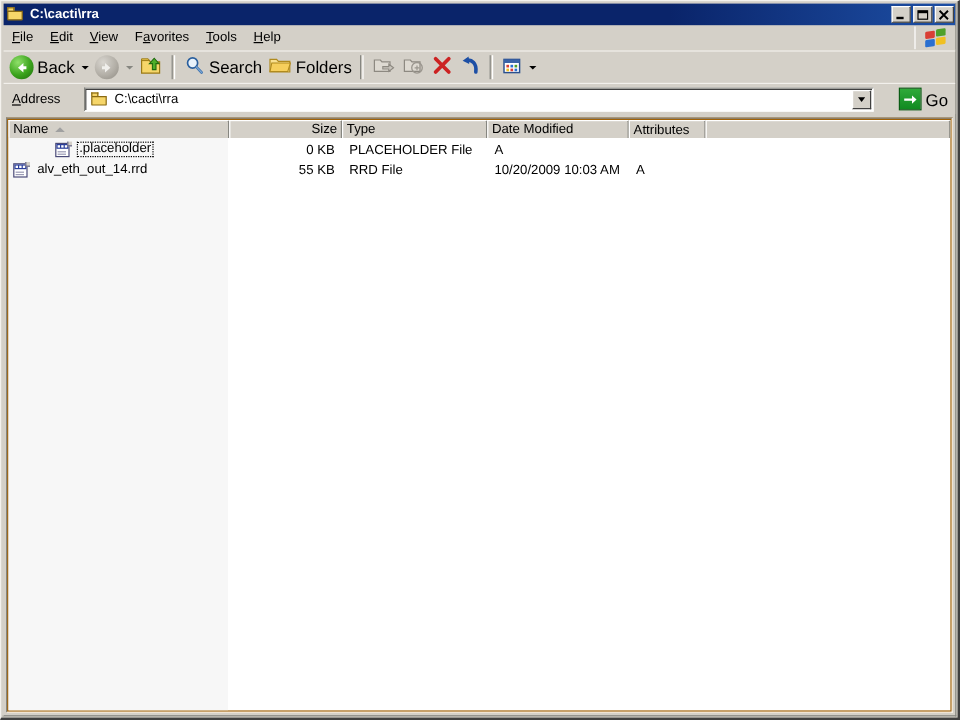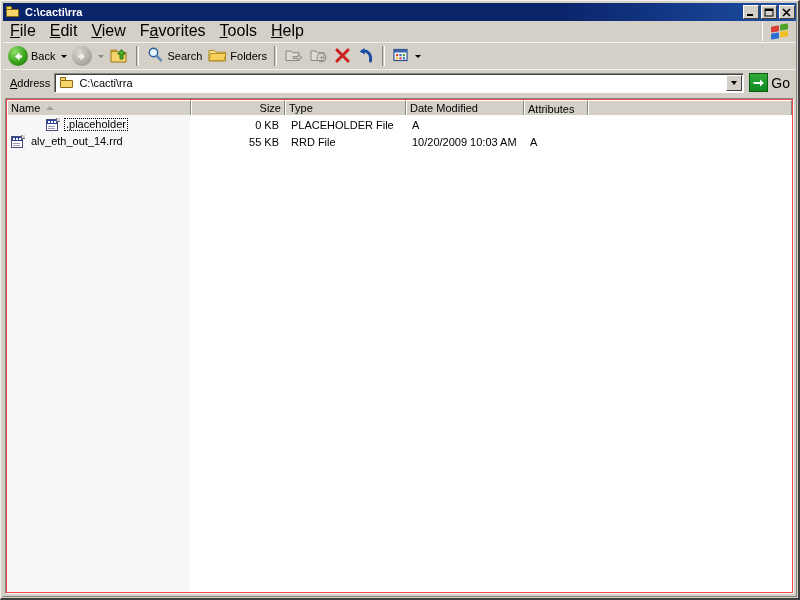--- a/index.html
+++ b/index.html
@@ -84,21 +84,21 @@
     left: 2px; top: 21px; right: 2px;
     height: 20px;
     background: #d4d0c8;
     display: flex;
     align-items: center;
     box-sizing: border-box;
     border-bottom: 1px solid #d4d0c8;
   }
   .menu-item {
     padding: 2px 7px 3px 7px;
-    font-size: 16px;
+    font-size: 11px;
     color: #000;
     white-space: nowrap;
     cursor: default;
   }
   .menu-item u { text-decoration: underline; }
   #menu-flag {
     margin-left: auto;
     width: 34px; height: 19px;
     border-left: 1px solid #ffffff;
     display: flex; align-items: center; justify-content: center;
@@ -126,21 +126,21 @@
     padding-left: 2px;
   }
   .tb-btn {
     display: flex;
     align-items: center;
     height: 22px;
     padding: 0 3px;
     cursor: default;
     white-space: nowrap;
   }
-  .tb-btn .lbl { margin-left: 3px; font-size: 11px; color: #000; }
+  .tb-btn .lbl { margin-left: 3px; font-size: 14px; color: #000; }
   .tb-arrow {
     width: 11px; height: 22px;
     display: flex; align-items: center; justify-content: center;
     cursor: default;
   }
   .tb-arrow b {
     display: block;
     width: 0; height: 0;
     border-left: 3px solid transparent;
     border-right: 3px solid transparent;
@@ -168,20 +168,21 @@
   #addressbar {
     position: absolute;
     left: 2px; top: 68px; right: 2px;
     height: 26px;
     background: #d4d0c8;
     display: flex;
     align-items: center;
     box-sizing: border-box;
     border-top: 1px solid #f2f0ec;
     padding: 0 2px;
+    gap: 16px;
   }
   #address-label {
     font-size: 11px; color: #000;
     padding: 0 4px 0 5px;
     white-space: nowrap;
   }
   #address-field {
     flex: 1;
     height: 20px;
     background: #ffffff;
@@ -231,21 +232,21 @@
     background: linear-gradient(to bottom, #2faa3a 0%, #108a20 100%);
     border: 1px solid #0a5c14;
     box-sizing: border-box;
     display: flex; align-items: center; justify-content: center;
   }
 
   
   #content {
     position: absolute;
     left: 4px; top: 97px; right: 4px; bottom: 4px;
-    background: #ef4444;
+    background: #a16207;
     border-top: 1px solid #868680;
     border-left: 1px solid #868680;
     border-right: 1px solid #ffffff;
     border-bottom: 1px solid #ffffff;
     box-sizing: border-box;
     overflow: hidden;
   }
   #listview {
     position: absolute;
     left: 1px; top: 1px; right: 1px; bottom: 1px;

